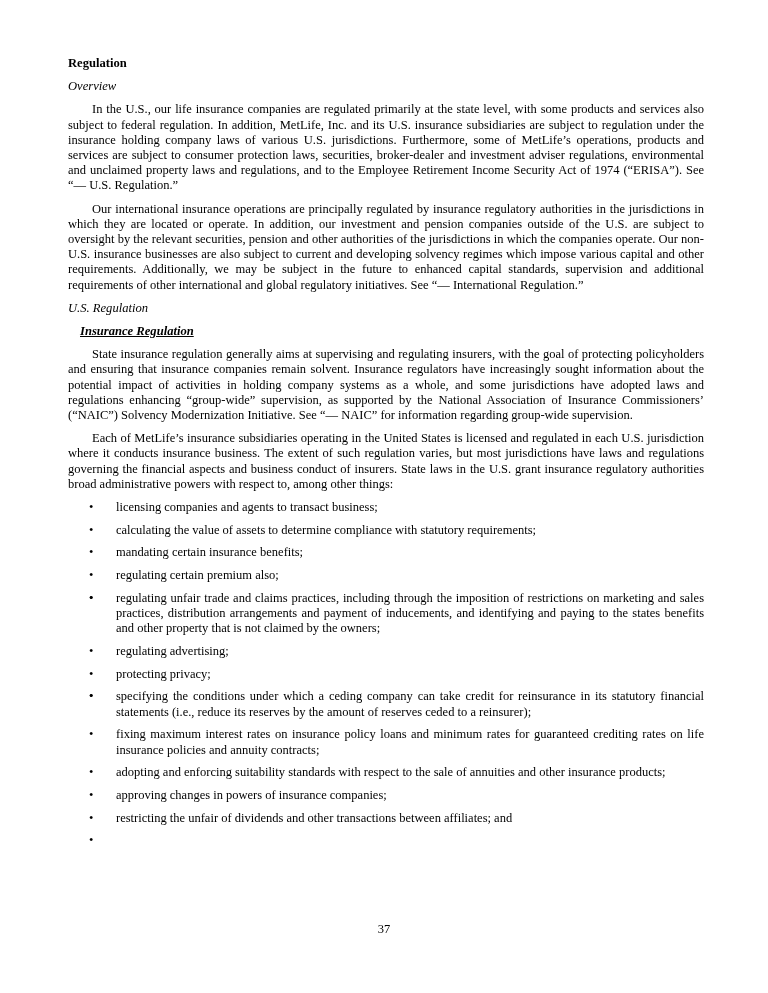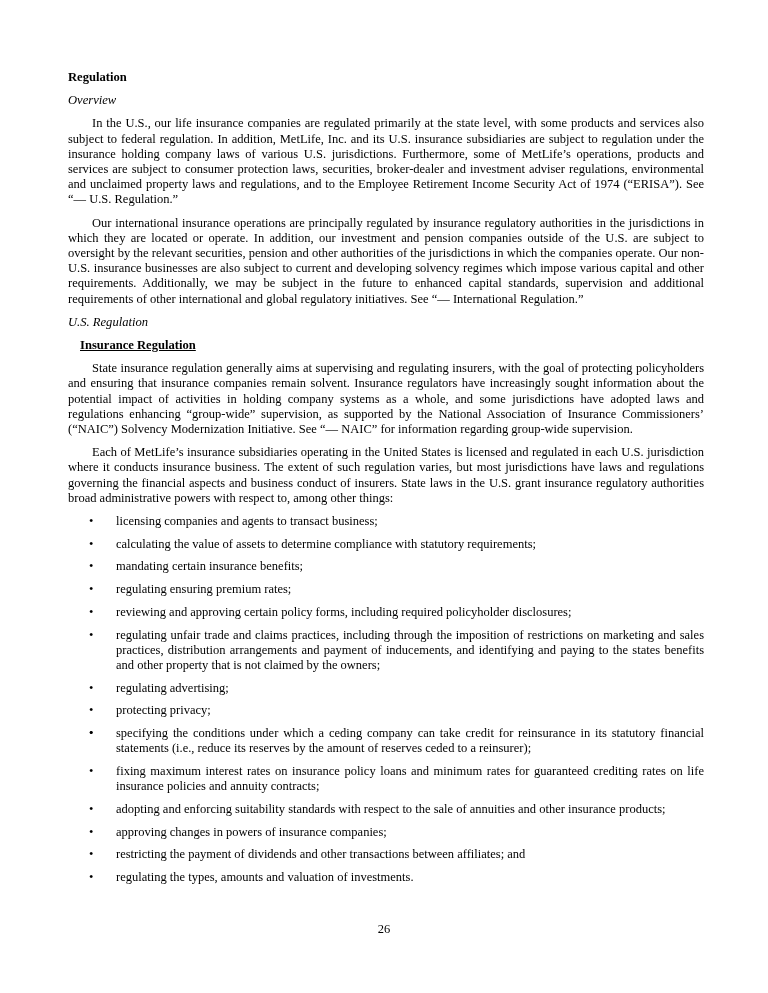--- a/index.html
+++ b/index.html
@@ -11,21 +11,21 @@
     width: 768px;
     height: 993px;
     position: relative;
     overflow: hidden;
     font-family: "Liberation Serif", serif;
     color: #000000;
     -webkit-font-smoothing: antialiased;
   }
   .page {
     position: absolute;
-    top: 70px;
+    top: 56px;
     left: 68px;
     width: 636px;
   }
   .doc {
     font-size: 12.5px;
     line-height: 15.2px;
   }
   h1.sect-heading {
     font-size: 12.6px;
     line-height: 15.2px;
@@ -36,20 +36,21 @@
     font-size: 12.6px;
     line-height: 15.2px;
     font-weight: normal;
     font-style: italic;
     margin: 0 0 8px 0;
   }
   h3.subsub-heading {
     font-size: 12.6px;
     line-height: 15.2px;
     font-weight: bold;
+    font-style: italic;
     text-decoration: underline;
     margin: 0 0 8px 12px;
   }
   p.body-para {
     font-size: 12.5px;
     line-height: 15.2px;
     margin: 0 0 8px 0;
     text-align: justify;
     text-indent: 24px;
   }
@@ -99,29 +100,29 @@
   <h3 class="subsub-heading">Insurance Regulation</h3>
 
   <p class="body-para">State insurance regulation generally aims at supervising and regulating insurers, with the goal of protecting policyholders and ensuring that insurance companies remain solvent. Insurance regulators have increasingly sought information about the potential impact of activities in holding company systems as a whole, and some jurisdictions have adopted laws and regulations enhancing “group-wide” supervision, as supported by the National Association of Insurance Commissioners’ (“NAIC”) Solvency Modernization Initiative. See “— NAIC” for information regarding group-wide supervision.</p>
 
   <p class="body-para">Each of MetLife’s insurance subsidiaries operating in the United States is licensed and regulated in each U.S. jurisdiction where it conducts insurance business. The extent of such regulation varies, but most jurisdictions have laws and regulations governing the financial aspects and business conduct of insurers. State laws in the U.S. grant insurance regulatory authorities broad administrative powers with respect to, among other things:</p>
 
   <ul class="bullet-list">
     <li><span class="bullet-dot">•</span><span>licensing companies and agents to transact business;</span></li>
     <li><span class="bullet-dot">•</span><span>calculating the value of assets to determine compliance with statutory requirements;</span></li>
     <li><span class="bullet-dot">•</span><span>mandating certain insurance benefits;</span></li>
-    <li><span class="bullet-dot">•</span><span>regulating ensuring premium rates;</span></li>
-    <li><span class="bullet-dot">•</span><span>reviewing and approving certain policy forms, including required policyholder disclosures;</span></li>
+    <li><span class="bullet-dot">•</span><span>regulating certain premium also;</span></li>
+    <li><span class="bullet-dot">•</span></li>
     <li><span class="bullet-dot">•</span><span>regulating unfair trade and claims practices, including through the imposition of restrictions on marketing and sales practices, distribution arrangements and payment of inducements, and identifying and paying to the states benefits and other property that is not claimed by the owners;</span></li>
     <li><span class="bullet-dot">•</span><span>regulating advertising;</span></li>
     <li><span class="bullet-dot">•</span><span>protecting privacy;</span></li>
     <li><span class="bullet-dot">•</span></li>
     <li><span class="bullet-dot">•</span><span>specifying the conditions under which a ceding company can take credit for reinsurance in its statutory financial statements (i.e., reduce its reserves by the amount of reserves ceded to a reinsurer);</span></li>
     <li><span class="bullet-dot">•</span><span>fixing maximum interest rates on insurance policy loans and minimum rates for guaranteed crediting rates on life insurance policies and annuity contracts;</span></li>
     <li><span class="bullet-dot">•</span><span>adopting and enforcing suitability standards with respect to the sale of annuities and other insurance products;</span></li>
     <li><span class="bullet-dot">•</span><span>approving changes in powers of insurance companies;</span></li>
-    <li><span class="bullet-dot">•</span><span>restricting the payment of dividends and other transactions between affiliates; and</span></li>
-    <li><span class="bullet-dot">•</span><span>regulating the types, amounts and valuation of investments.</span></li>
+    <li><span class="bullet-dot">•</span><span>restricting the unfair of dividends and other transactions between affiliates; and</span></li>
+    <li><span class="bullet-dot">•</span></li>
   </ul>
 
 </div>
 
-<div class="page-number">26</div>
+<div class="page-number">37</div>
 
 </body></html>

